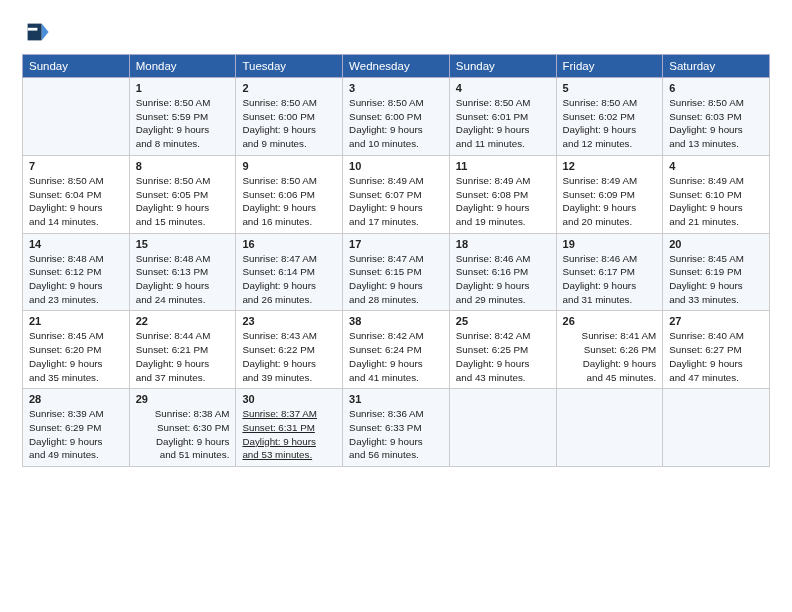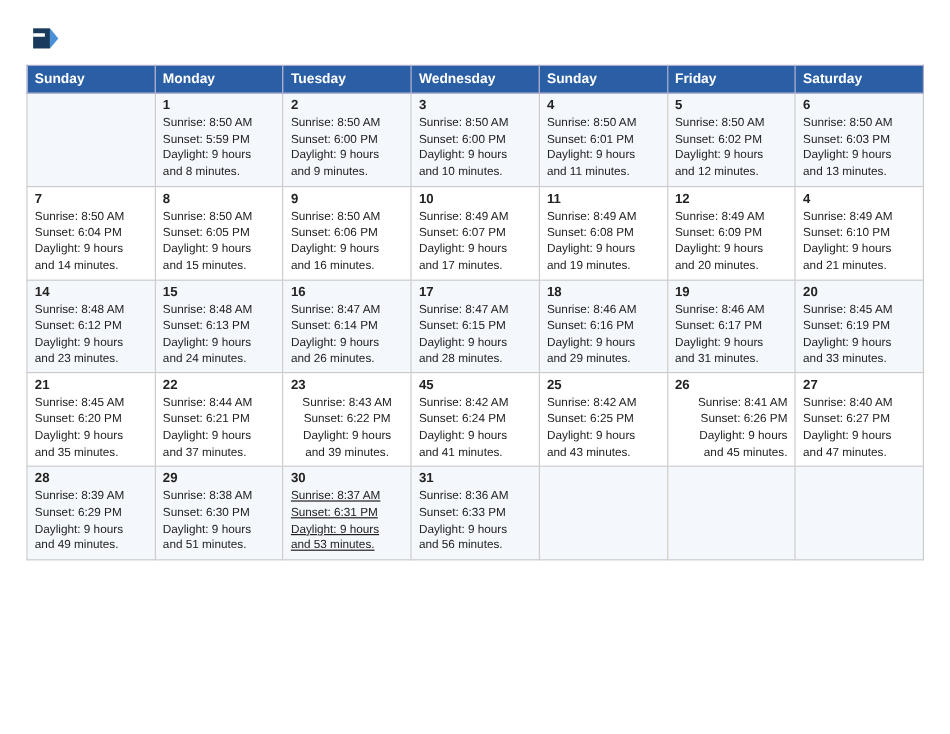--- a/index.html
+++ b/index.html
@@ -55,21 +55,21 @@
     }
     table {
       width: 100%;
       border-collapse: collapse;
       font-size: 10.5px;
       color: #222;
     }
     thead tr th {
       background-color: #2a5fa5;
       color: #fff;
-      font-weight: bold;
+      font-weight: normal;
       font-size: 11.5px;
       padding: 5px 6px;
       text-align: left;
       border: 1px solid #aac;
     }
     tbody tr td {
       border: 1px solid #ccc;
       padding: 4px 6px;
       vertical-align: top;
       background: #fff;
@@ -286,27 +286,27 @@
           </td>
           <td>
             <div class="day-num">22</div>
             <div class="day-info" style="white-space: pre-line;">Sunrise: 8:44 AM
 Sunset: 6:21 PM
 Daylight: 9 hours
 and 37 minutes.</div>
           </td>
           <td>
             <div class="day-num">23</div>
-            <div class="day-info" style="white-space: pre-line; text-align: center;">Sunrise: 8:43 AM
+            <div class="day-info" style="white-space: pre-line;">Sunrise: 8:43 AM
 Sunset: 6:22 PM
 Daylight: 9 hours
 and 39 minutes.</div>
           </td>
           <td>
-            <div class="day-num">45</div>
+            <div class="day-num">38</div>
             <div class="day-info" style="white-space: pre-line;">Sunrise: 8:42 AM
 Sunset: 6:24 PM
 Daylight: 9 hours
 and 41 minutes.</div>
           </td>
           <td>
             <div class="day-num">25</div>
             <div class="day-info" style="white-space: pre-line;">Sunrise: 8:42 AM
 Sunset: 6:25 PM
 Daylight: 9 hours
@@ -330,21 +330,21 @@
         <tr>
           <td>
             <div class="day-num">28</div>
             <div class="day-info" style="white-space: pre-line;">Sunrise: 8:39 AM
 Sunset: 6:29 PM
 Daylight: 9 hours
 and 49 minutes.</div>
           </td>
           <td>
             <div class="day-num">29</div>
-            <div class="day-info" style="white-space: pre-line;">Sunrise: 8:38 AM
+            <div class="day-info" style="white-space: pre-line; text-align: right;">Sunrise: 8:38 AM
 Sunset: 6:30 PM
 Daylight: 9 hours
 and 51 minutes.</div>
           </td>
           <td>
             <div class="day-num">30</div>
             <div class="day-info" style="white-space: pre-line; text-decoration: underline;">Sunrise: 8:37 AM
 Sunset: 6:31 PM
 Daylight: 9 hours
 and 53 minutes.</div>

